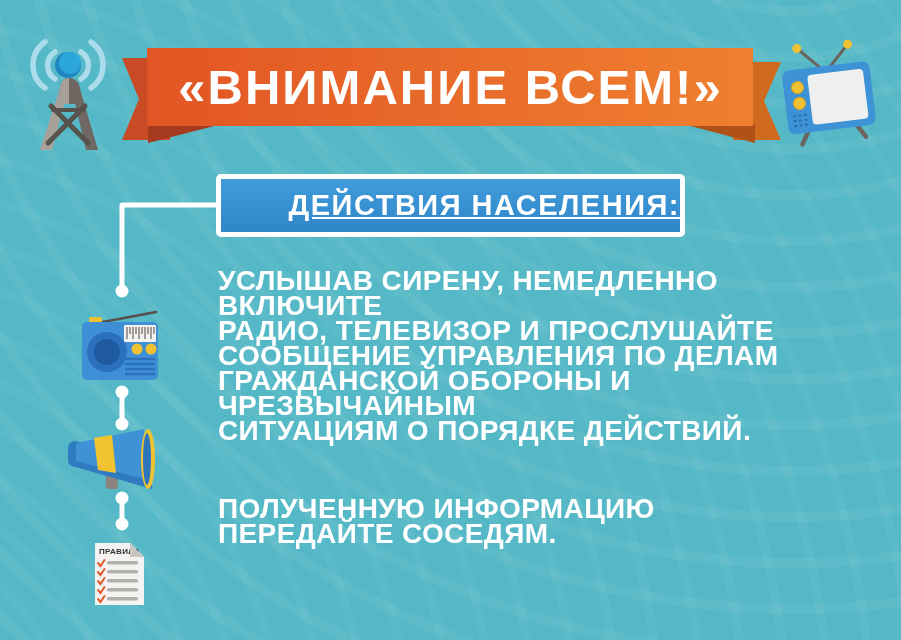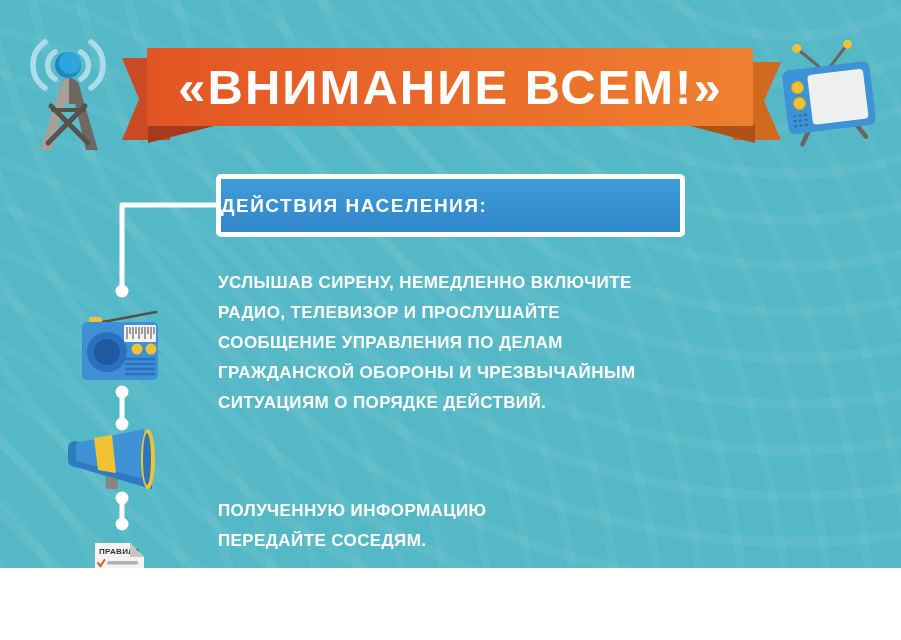--- a/index.html
+++ b/index.html
@@ -1,38 +1,38 @@
 <!DOCTYPE html>
 <html><head>
 <meta charset="utf-8">
 <style>
   html,body{margin:0;padding:0;}
   .poster{
-    position:relative;width:901px;height:568px;overflow:hidden;
+    position:relative;width:901px;height:640px;overflow:hidden;
     background-color:#55b8c6;
     background-image:
       repeating-radial-gradient(circle at 88% -35%, rgba(255,255,255,0.055) 0 10px, transparent 10px 46px),
       repeating-radial-gradient(circle at -20% 120%, rgba(255,255,255,0.04) 0 9px, transparent 9px 42px);
     font-family:"Liberation Sans",sans-serif;
   }
   .abs{position:absolute;}
   .banner-text{
     left:148px;top:48px;width:605px;height:78px;
     display:flex;align-items:center;justify-content:center;
     color:#fff;font-weight:bold;font-size:49px;letter-spacing:2px;white-space:nowrap;
   }
   .section-box{
     left:216px;top:174px;width:469px;height:63px;box-sizing:border-box;
     border:5px solid #fff;border-radius:5px;
     background:linear-gradient(#419bda,#2f86c9);
-    display:flex;align-items:center;justify-content:flex-start;
-    color:#fff;font-weight:bold;font-size:19px;letter-spacing:1.5px;white-space:nowrap;
+    display:flex;align-items:center;justify-content:flex-end;
+    color:#fff;font-weight:bold;font-size:29px;letter-spacing:1.5px;white-space:nowrap;text-decoration:underline;
   }
   .step-text{
-    color:#fff;font-weight:bold;font-size:17px;line-height:30px;
+    color:#fff;font-weight:bold;font-size:28px;line-height:25px;
     letter-spacing:0.4px;white-space:pre-line;
   }
   #step-text-1{left:218px;top:268px;width:670px;}
   #step-text-2{left:218px;top:449px;width:520px;margin-top:47px;}
   #step-text-3{left:218px;top:544px;width:520px;}
   svg{display:block;}
 </style>
 </head>
 <body>
 

